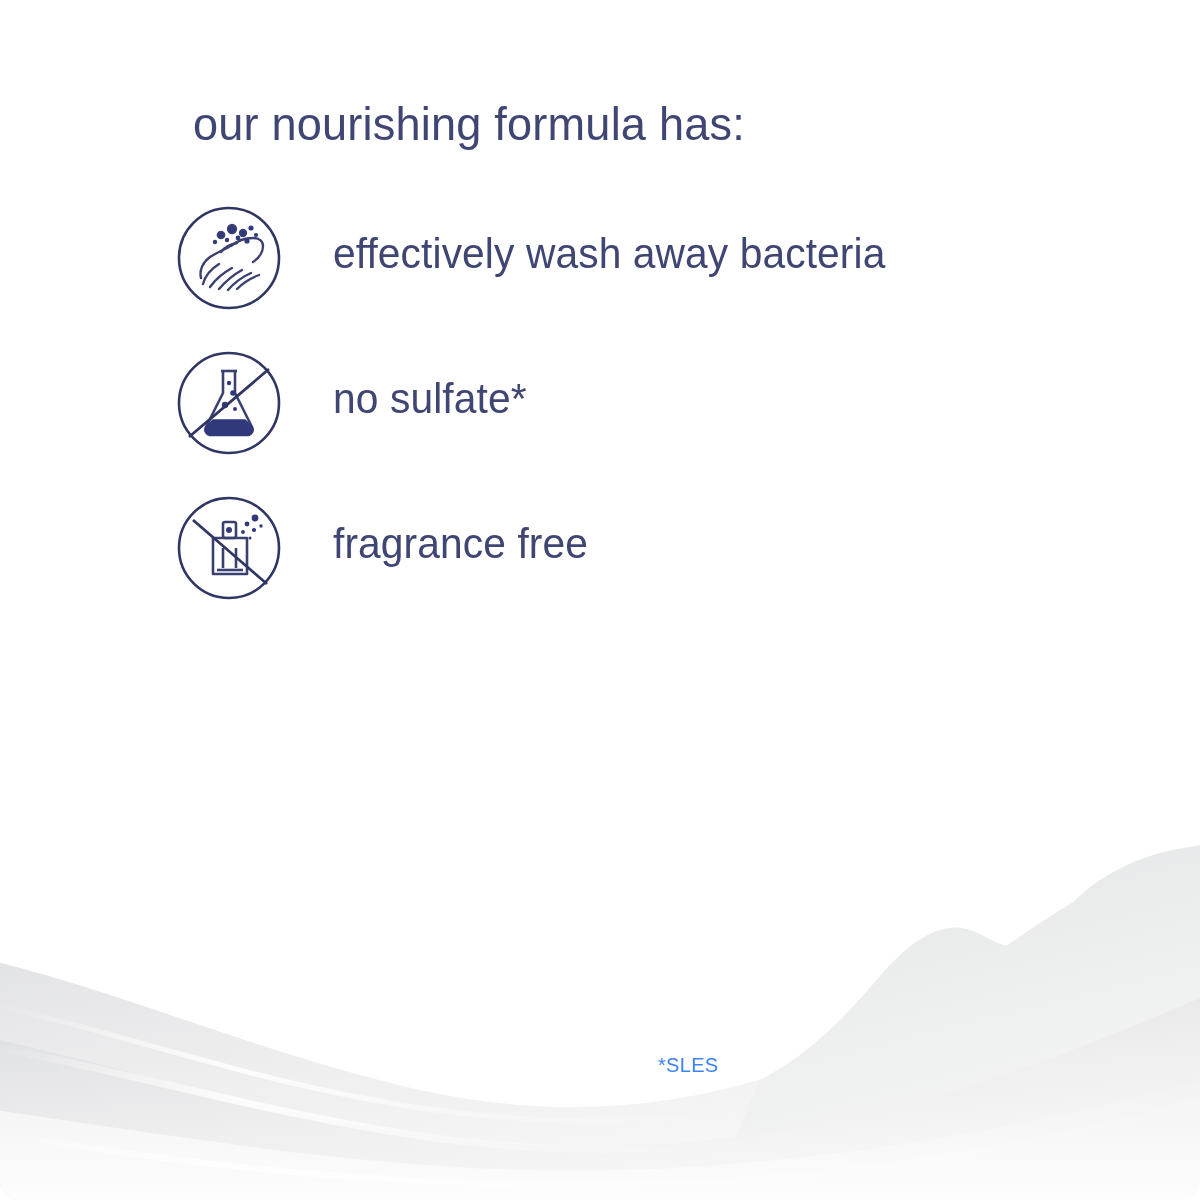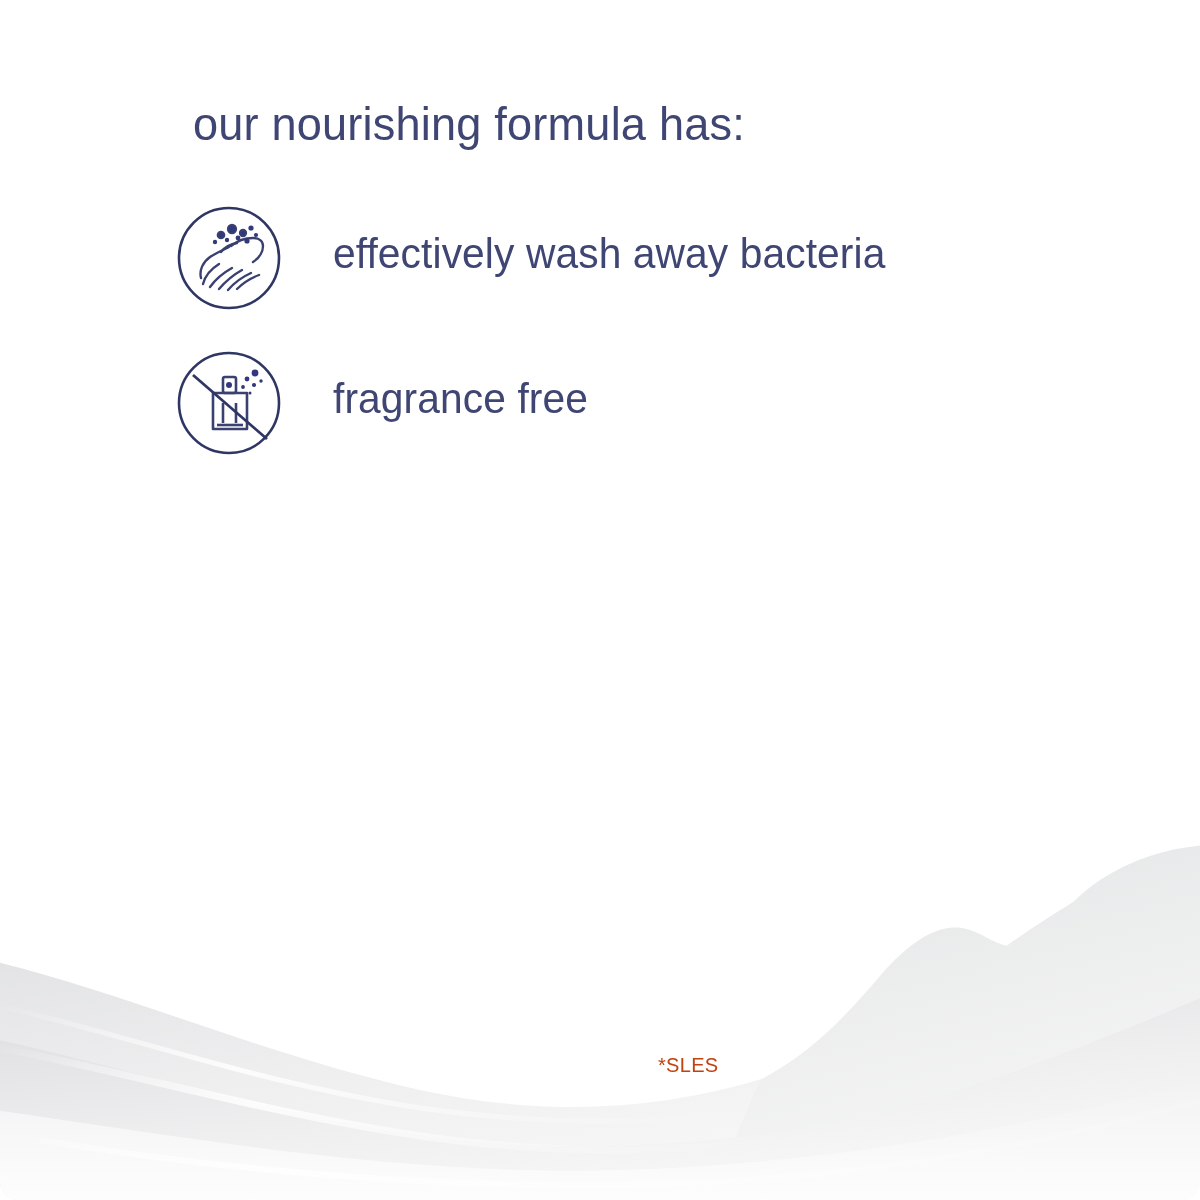--- a/index.html
+++ b/index.html
@@ -78,21 +78,21 @@
     transform-origin: left center;
   }
 
   
   .footnote {
     position: absolute;
     left: 658px;
     top: 1054px;
     font-size: 20px;
     font-weight: 400;
-    color: #c2410c;
+    color: #3b82f6;
     letter-spacing: 0.3px;
   }
 </style>
 </head>
 <body>
 
 <div id="page">
 
   <div class="wave-layer">
     <svg viewBox="0 0 1200 360" preserveAspectRatio="none" xmlns="http://www.w3.org/2000/svg">
@@ -179,20 +179,40 @@
             <circle cx="46" cy="31" r="3.4"></circle>
           </g>
         </svg>
       </div>
       <div class="row-label">effectively wash away bacteria</div>
     </div>
 
 
 
 
+    <div class="row">
+      <div class="row-icon">
+        <svg viewBox="0 0 108 108" xmlns="http://www.w3.org/2000/svg">
+          <circle cx="54" cy="54" r="50" fill="none" stroke="#2f3663" stroke-width="2.6"></circle>
+          <g stroke="#3a4170" stroke-width="2.6" fill="none" stroke-linejoin="round">
+            <path d="M46,22 L62,22"></path>
+            <path d="M48,22 L48,44 L31,78 C29,82 32,86 36,86 L72,86 C76,86 79,82 77,78 L60,44 L60,22"></path>
+          </g>
+          <path d="M38,71 L70,71 L77,78 C79,82 76,86 72,86 L36,86 C32,86 29,82 31,78 Z" fill="#31397c" stroke="#31397c" stroke-width="1.6"></path>
+          <g fill="#31397c">
+            <circle cx="54" cy="34" r="2.2"></circle>
+            <circle cx="58" cy="44" r="2.8"></circle>
+            <circle cx="50" cy="56" r="3.2"></circle>
+            <circle cx="60" cy="60" r="2"></circle>
+          </g>
+          <line x1="14" y1="88" x2="94" y2="20" stroke="#2f3663" stroke-width="2.8"></line>
+        </svg>
+      </div>
+      <div class="row-label">no sulfate*</div>
+    </div>
 
     <div class="row">
       <div class="row-icon">
         <svg viewBox="0 0 108 108" xmlns="http://www.w3.org/2000/svg">
           <circle cx="54" cy="54" r="50" fill="none" stroke="#2f3663" stroke-width="2.6"></circle>
           <g stroke="#3a4170" stroke-width="2.6" fill="none" stroke-linejoin="round">
             <rect x="38" y="44" width="34" height="36"></rect>
             <rect x="48" y="28" width="13" height="16" rx="2"></rect>
             <path d="M48,54 L48,74"></path>
             <path d="M61,54 L61,74"></path>

